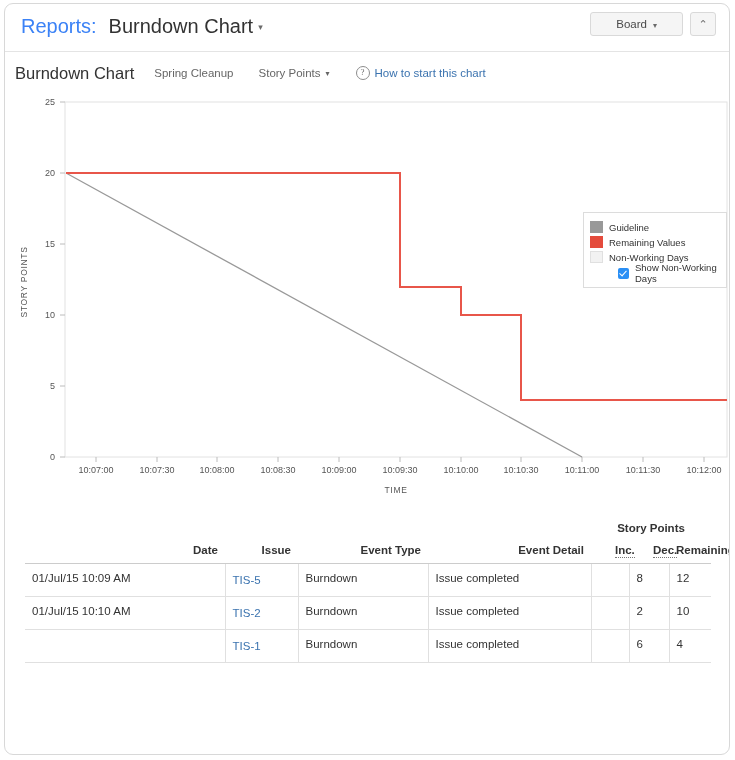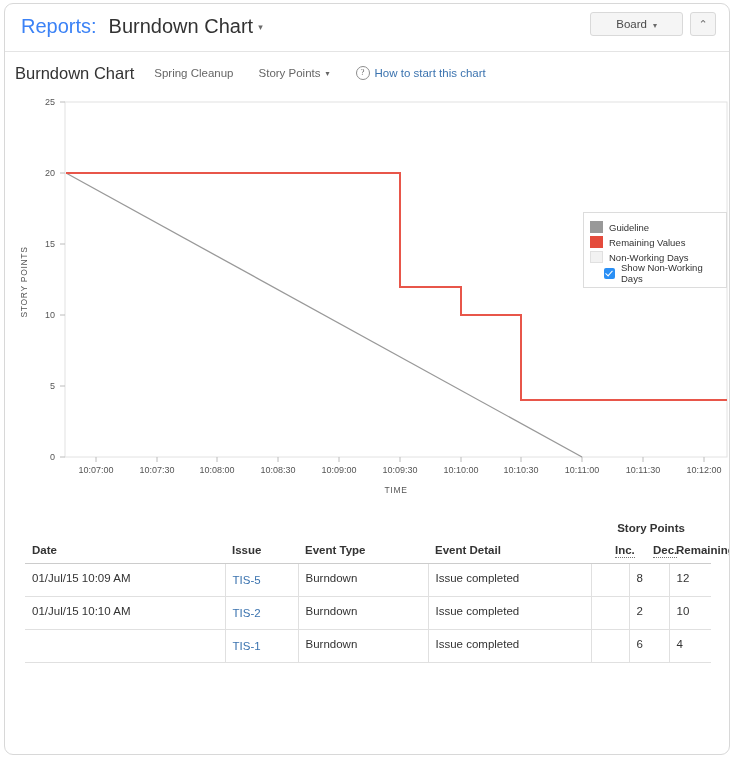--- a/index.html
+++ b/index.html
@@ -203,21 +203,21 @@
     border: 1px solid transparent;
   }
   .sw-guideline { background: #999999; }
   .sw-remaining { background: #e44b3c; }
   .sw-nonwork { background: #f2f2f2; border-color: #e0e0e0; }
 
   .legend-check-row {
     display: flex;
     align-items: center;
     height: 16px;
-    margin-left: 14px;
+    margin-left: 28px;
     margin-top: 2px;
     font-size: 9.5px;
     color: #333333;
   }
   .checkbox {
     width: 11px;
     height: 11px;
     background: #2a8ff5;
     border-radius: 2px;
     margin-right: 6px;
@@ -264,20 +264,21 @@
     font-size: 11.5px;
     font-weight: bold;
     text-align: center;
   }
   thead .label-row th {
     font-weight: bold;
     font-size: 11.5px;
     border-bottom: 1px solid #cccccc;
     padding-bottom: 7px;
     white-space: nowrap;
+    text-align: right;
   }
   th.num, td.num { text-align: right; }
   th.abbr span {
     border-bottom: 1px dotted #777777;
     padding-bottom: 1px;
     margin-left: 17px;
   }
   tbody tr td {
     border-bottom: 1px solid #e0e0e0;
     border-right: 1px solid #e0e0e0;

